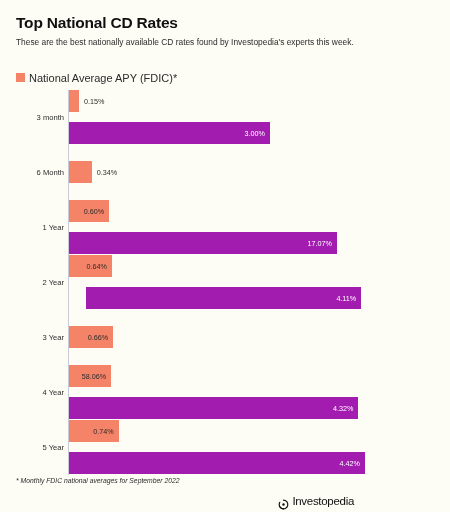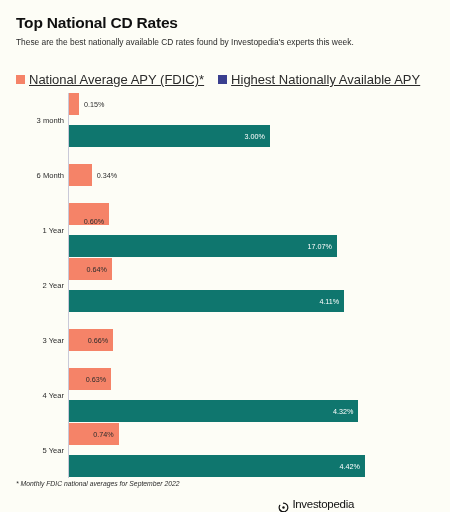--- a/index.html
+++ b/index.html
@@ -48,24 +48,23 @@
     display: flex;
     align-items: center;
     gap: 4px;
   }
   .legend-swatch {
     width: 9px;
     height: 9px;
     flex: 0 0 auto;
   }
   .legend-label {
-    font-size: 13px;
+    font-size: 11px;
     color: #2b2b2b;
     white-space: nowrap;
-    text-decoration: underline;
   }
   .chart {
     flex: 1 1 auto;
     display: flex;
     flex-direction: column;
     justify-content: flex-start;
     position: relative;
   }
   .group {
     display: flex;
@@ -105,21 +104,21 @@
     align-items: center;
     justify-content: flex-end;
     box-sizing: border-box;
     padding-right: 5px;
     min-width: 3px;
   }
   .bar.avg {
     background: #f58368;
   }
   .bar.high {
-    background: #0f766e;
+    background: #a21caf;
   }
   .bar-value {
     font-size: 7.2px;
     white-space: nowrap;
     line-height: 1;
   }
   .bar.avg .bar-value {
     color: #2b2b2b;
   }
   .bar.high .bar-value {
@@ -169,24 +168,20 @@
 <div class="page">
 
   <div class="title">Top National CD Rates</div>
   <div class="subtitle">These are the best nationally available CD rates found by Investopedia's experts this week.</div>
 
   <div class="legend">
     <div class="legend-item">
       <span class="legend-swatch" style="background:#f58368"></span>
       <span class="legend-label">National Average APY (FDIC)*</span>
     </div>
-    <div class="legend-item">
-      <span class="legend-swatch" style="background:#3a3f8f"></span>
-      <span class="legend-label">Highest Nationally Available APY</span>
-    </div>
   </div>
 
   <div class="chart" id="chart-body">
       <div class="group">
         <div class="cat-label">3 month</div>
         <div class="bars">
           <div class="bar-row">
             <div class="bar avg" style="width: 10.0452px;"></div>
             <span class="bar-value outside" style="left: 10.0452px;">0.15%</span>
           </div>
@@ -203,62 +198,62 @@
           <div class="bar-row">
             <div class="bar avg" style="width: 22.7692px;"></div>
             <span class="bar-value outside" style="left: 22.7692px;">0.34%</span>
           </div>
         </div>
       </div>
       <div class="group">
         <div class="cat-label">1 Year</div>
         <div class="bars">
           <div class="bar-row">
-            <div class="bar avg" style="width: 40.181px; align-items: flex-end;">
+            <div class="bar avg" style="width: 40.181px;">
               <span class="bar-value">0.60%</span>
             </div>
           </div>
           <div class="bar-row">
             <div class="bar high" style="width: 267.873px;">
               <span class="bar-value">17.07%</span>
             </div>
           </div>
         </div>
       </div>
       <div class="group">
         <div class="cat-label">2 Year</div>
         <div class="bars">
           <div class="bar-row">
             <div class="bar avg" style="width: 42.8597px;">
               <span class="bar-value">0.64%</span>
             </div>
           </div>
           <div class="bar-row">
-            <div class="bar high" style="width: 275.24px;">
+            <div class="bar high" style="width: 275.24px; margin-left: 17px;">
               <span class="bar-value">4.11%</span>
             </div>
           </div>
         </div>
       </div>
       <div class="group">
         <div class="cat-label">3 Year</div>
         <div class="bars">
           <div class="bar-row">
             <div class="bar avg" style="width: 44.1991px;">
               <span class="bar-value">0.66%</span>
             </div>
           </div>
         </div>
       </div>
       <div class="group">
         <div class="cat-label">4 Year</div>
         <div class="bars">
           <div class="bar-row">
             <div class="bar avg" style="width: 42.19px;">
-              <span class="bar-value">0.63%</span>
+              <span class="bar-value">58.06%</span>
             </div>
           </div>
           <div class="bar-row">
             <div class="bar high" style="width: 289.303px;">
               <span class="bar-value">4.32%</span>
             </div>
           </div>
         </div>
       </div>
       <div class="group">

